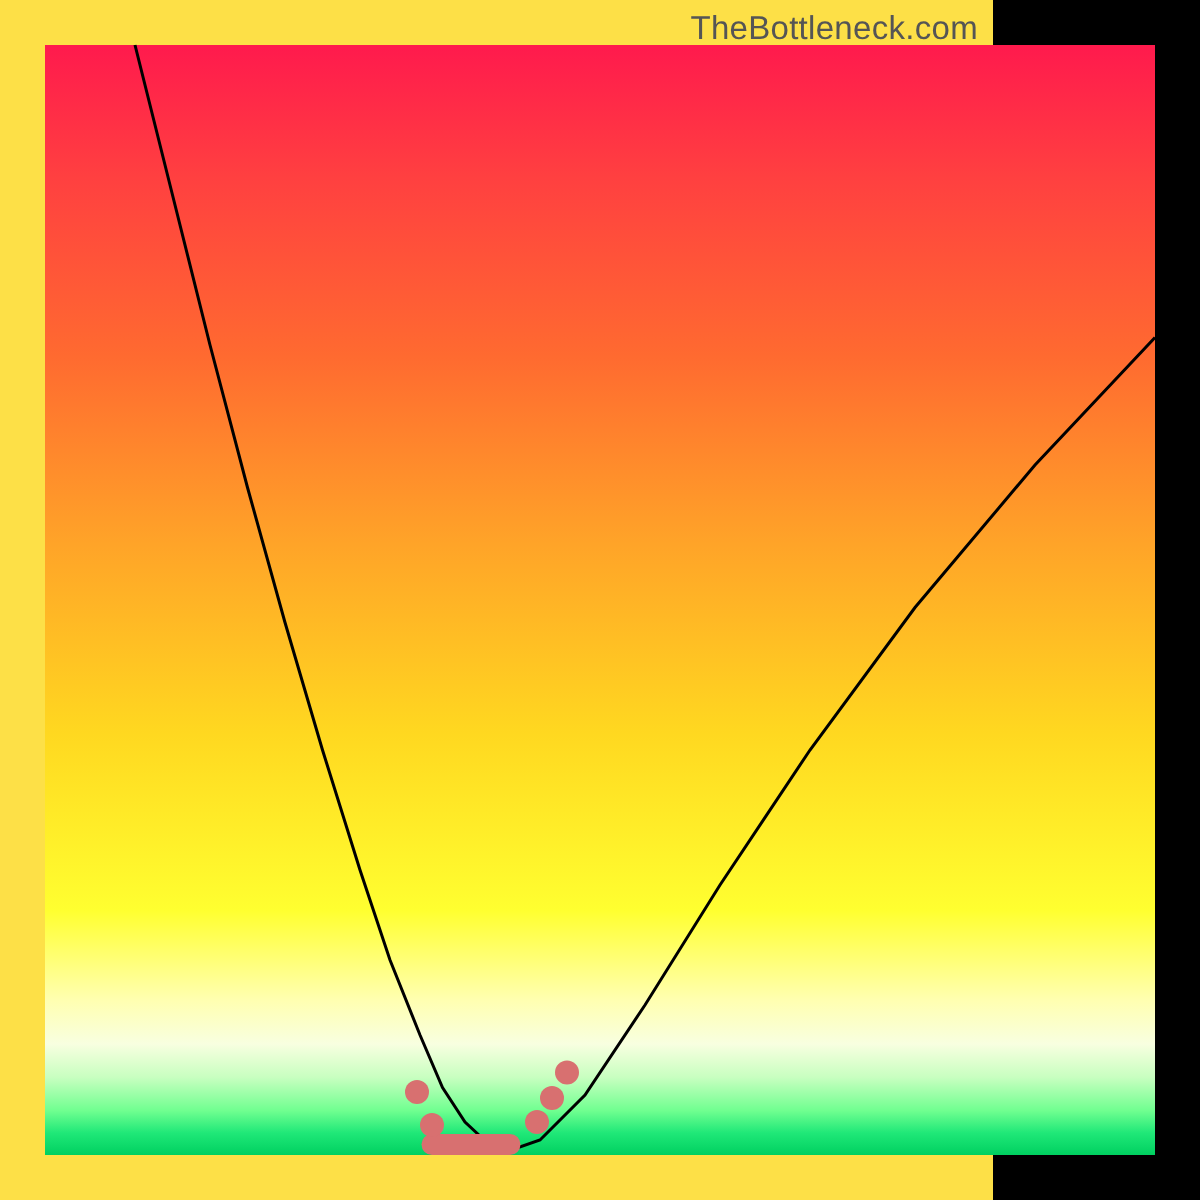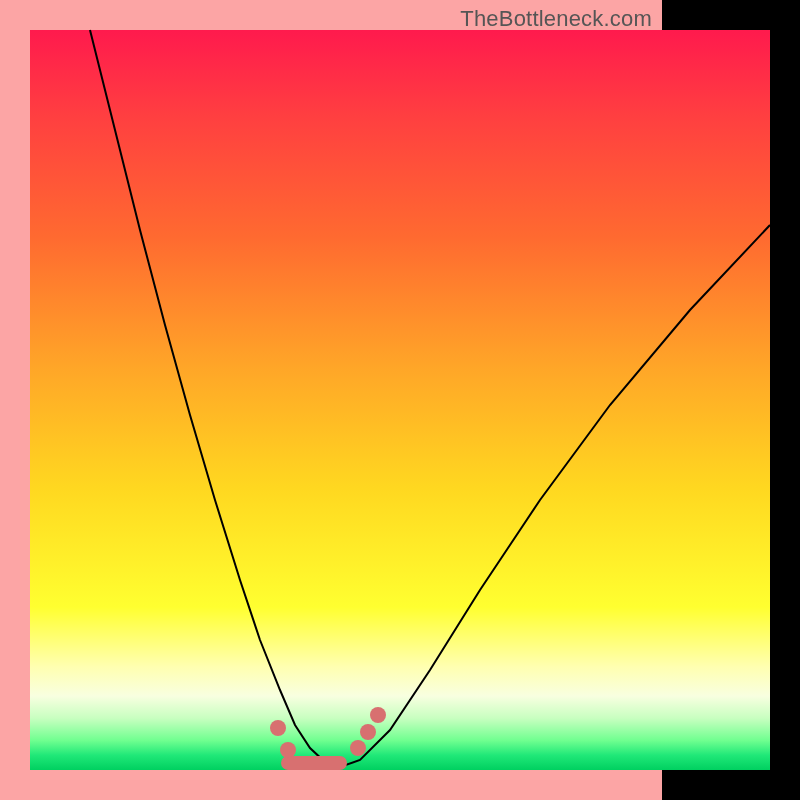--- a/index.html
+++ b/index.html
@@ -8,21 +8,21 @@
     width: 800px;
     height: 800px;
     background: #000;
     font-family: Arial, Helvetica, sans-serif;
     overflow: hidden;
   }
   .frame {
     position: relative;
     width: 662px;
     height: 800px;
-    background: #fca5a5;
+    background: #fde047;
     text-decoration: underline;
   }
   .plot-area {
     position: absolute;
     left: 30px;
     top: 30px;
     width: 740px;
     height: 740px;
     background: linear-gradient(
       to bottom,

